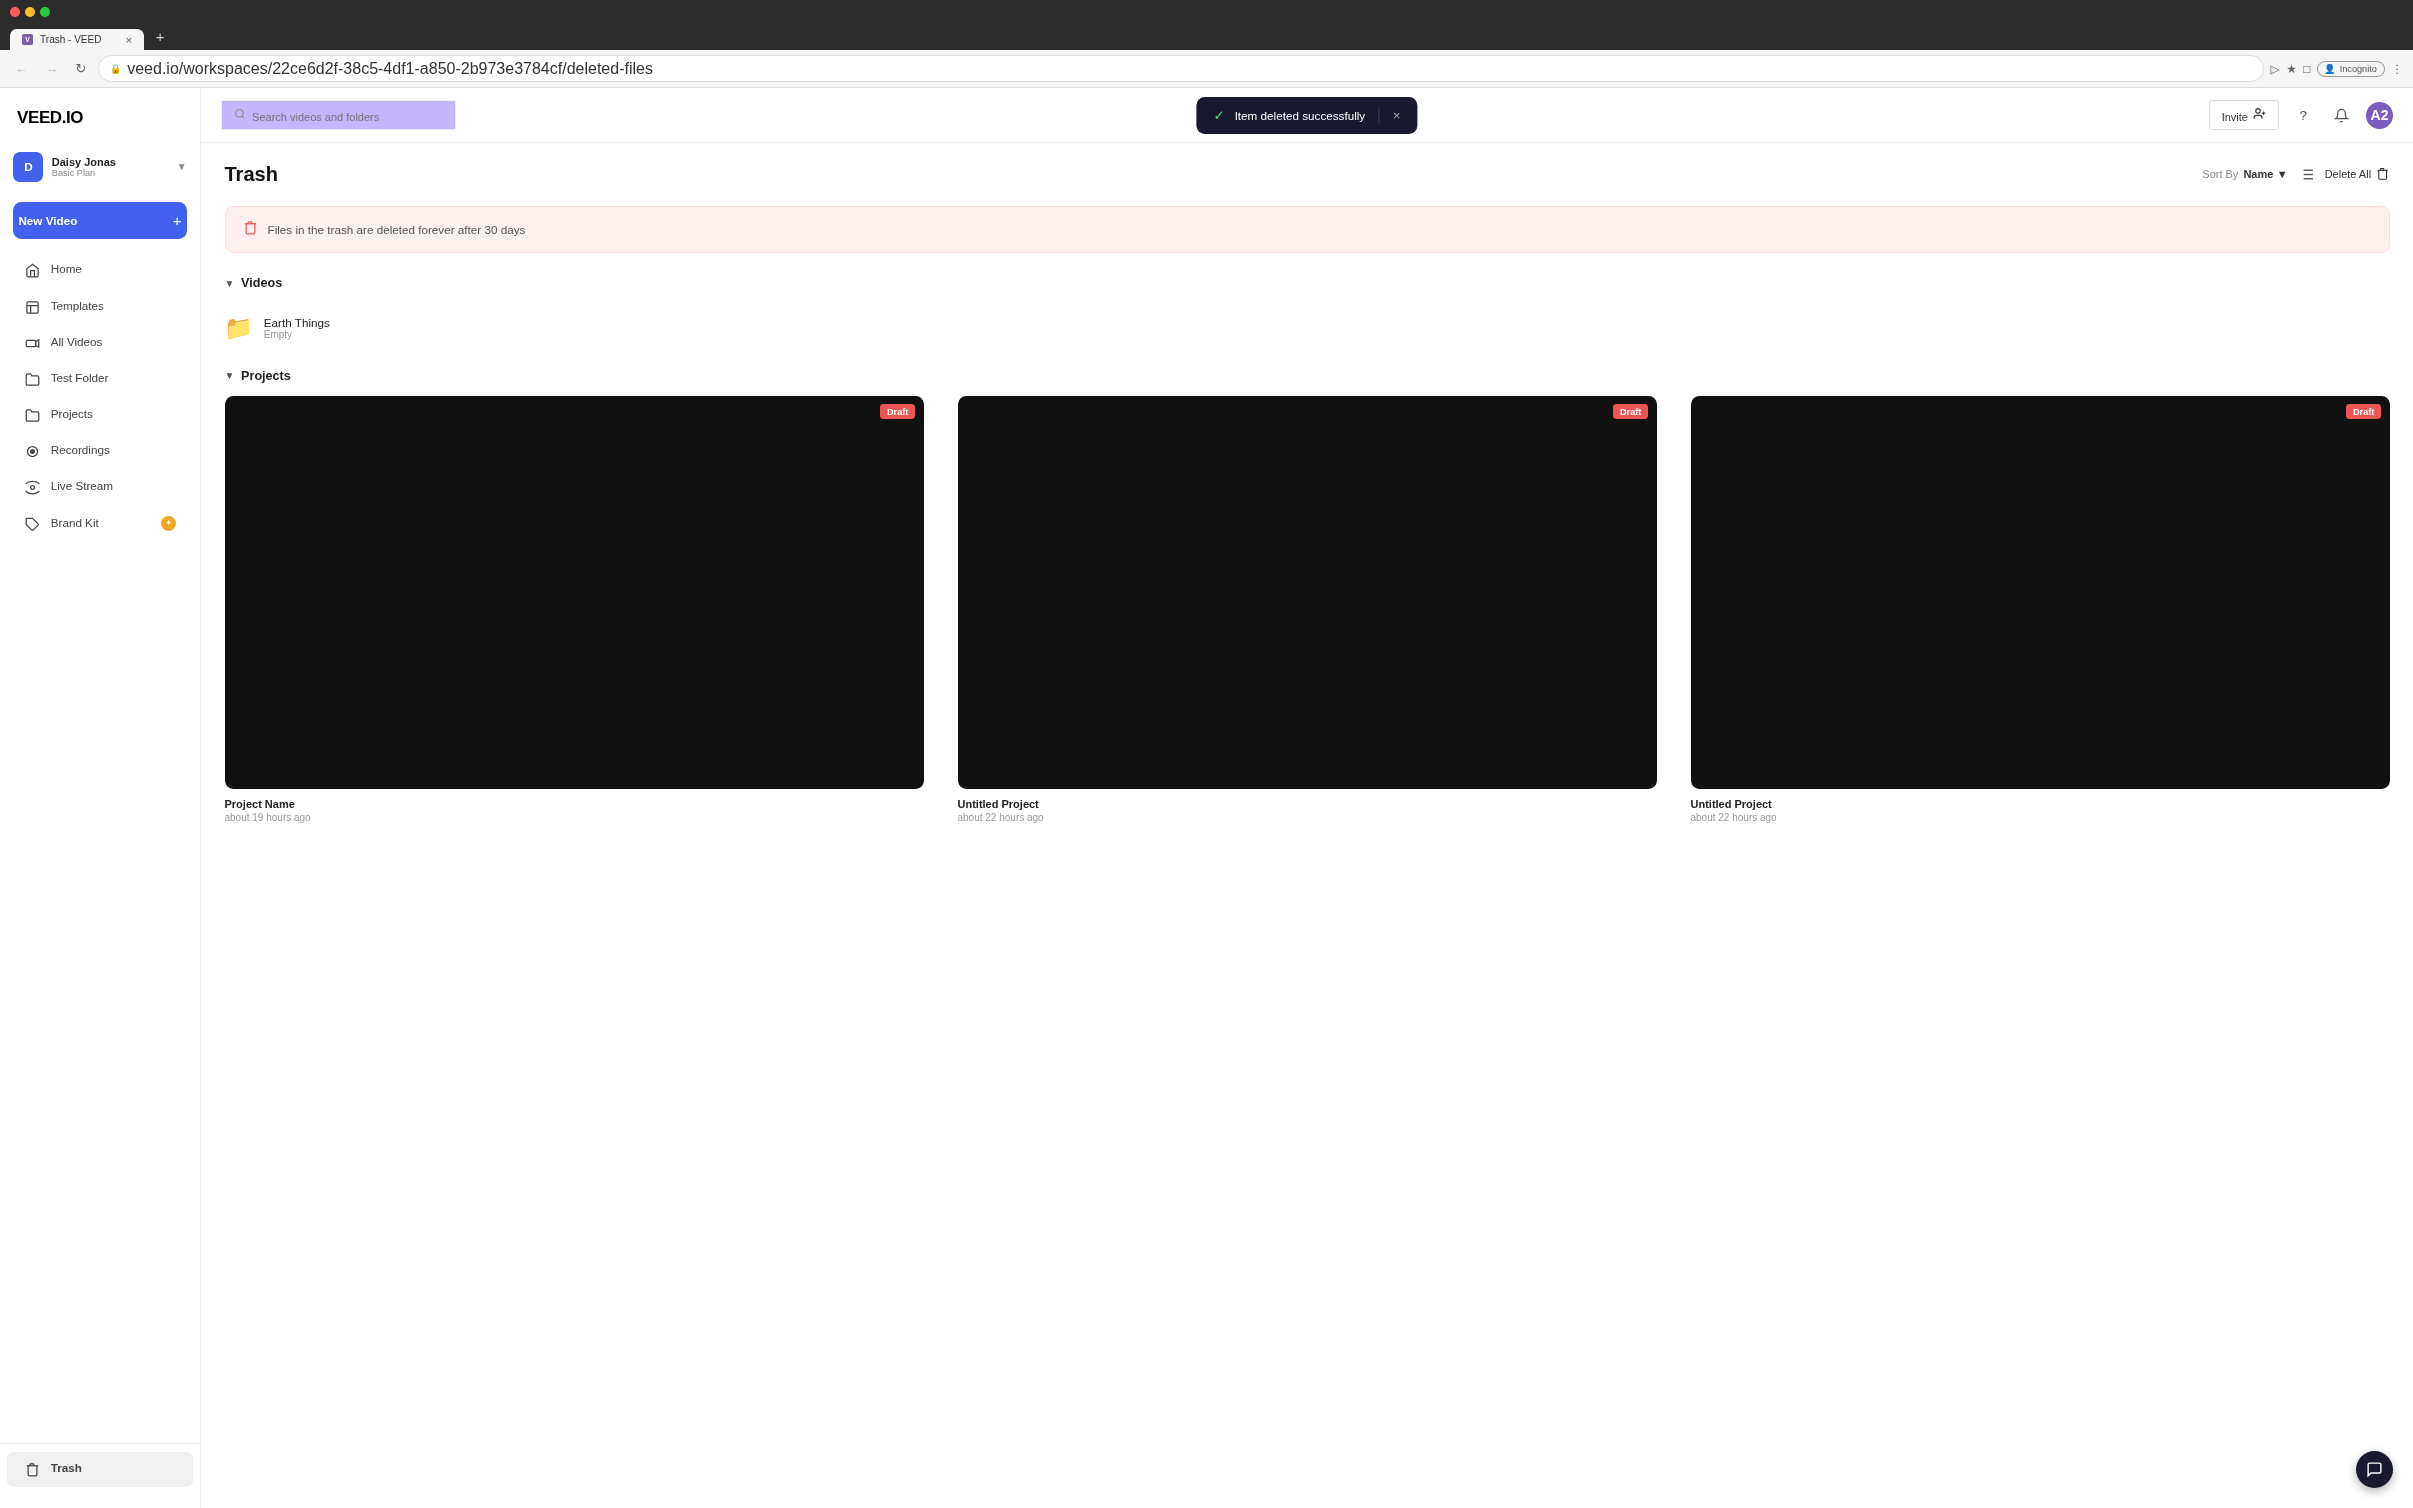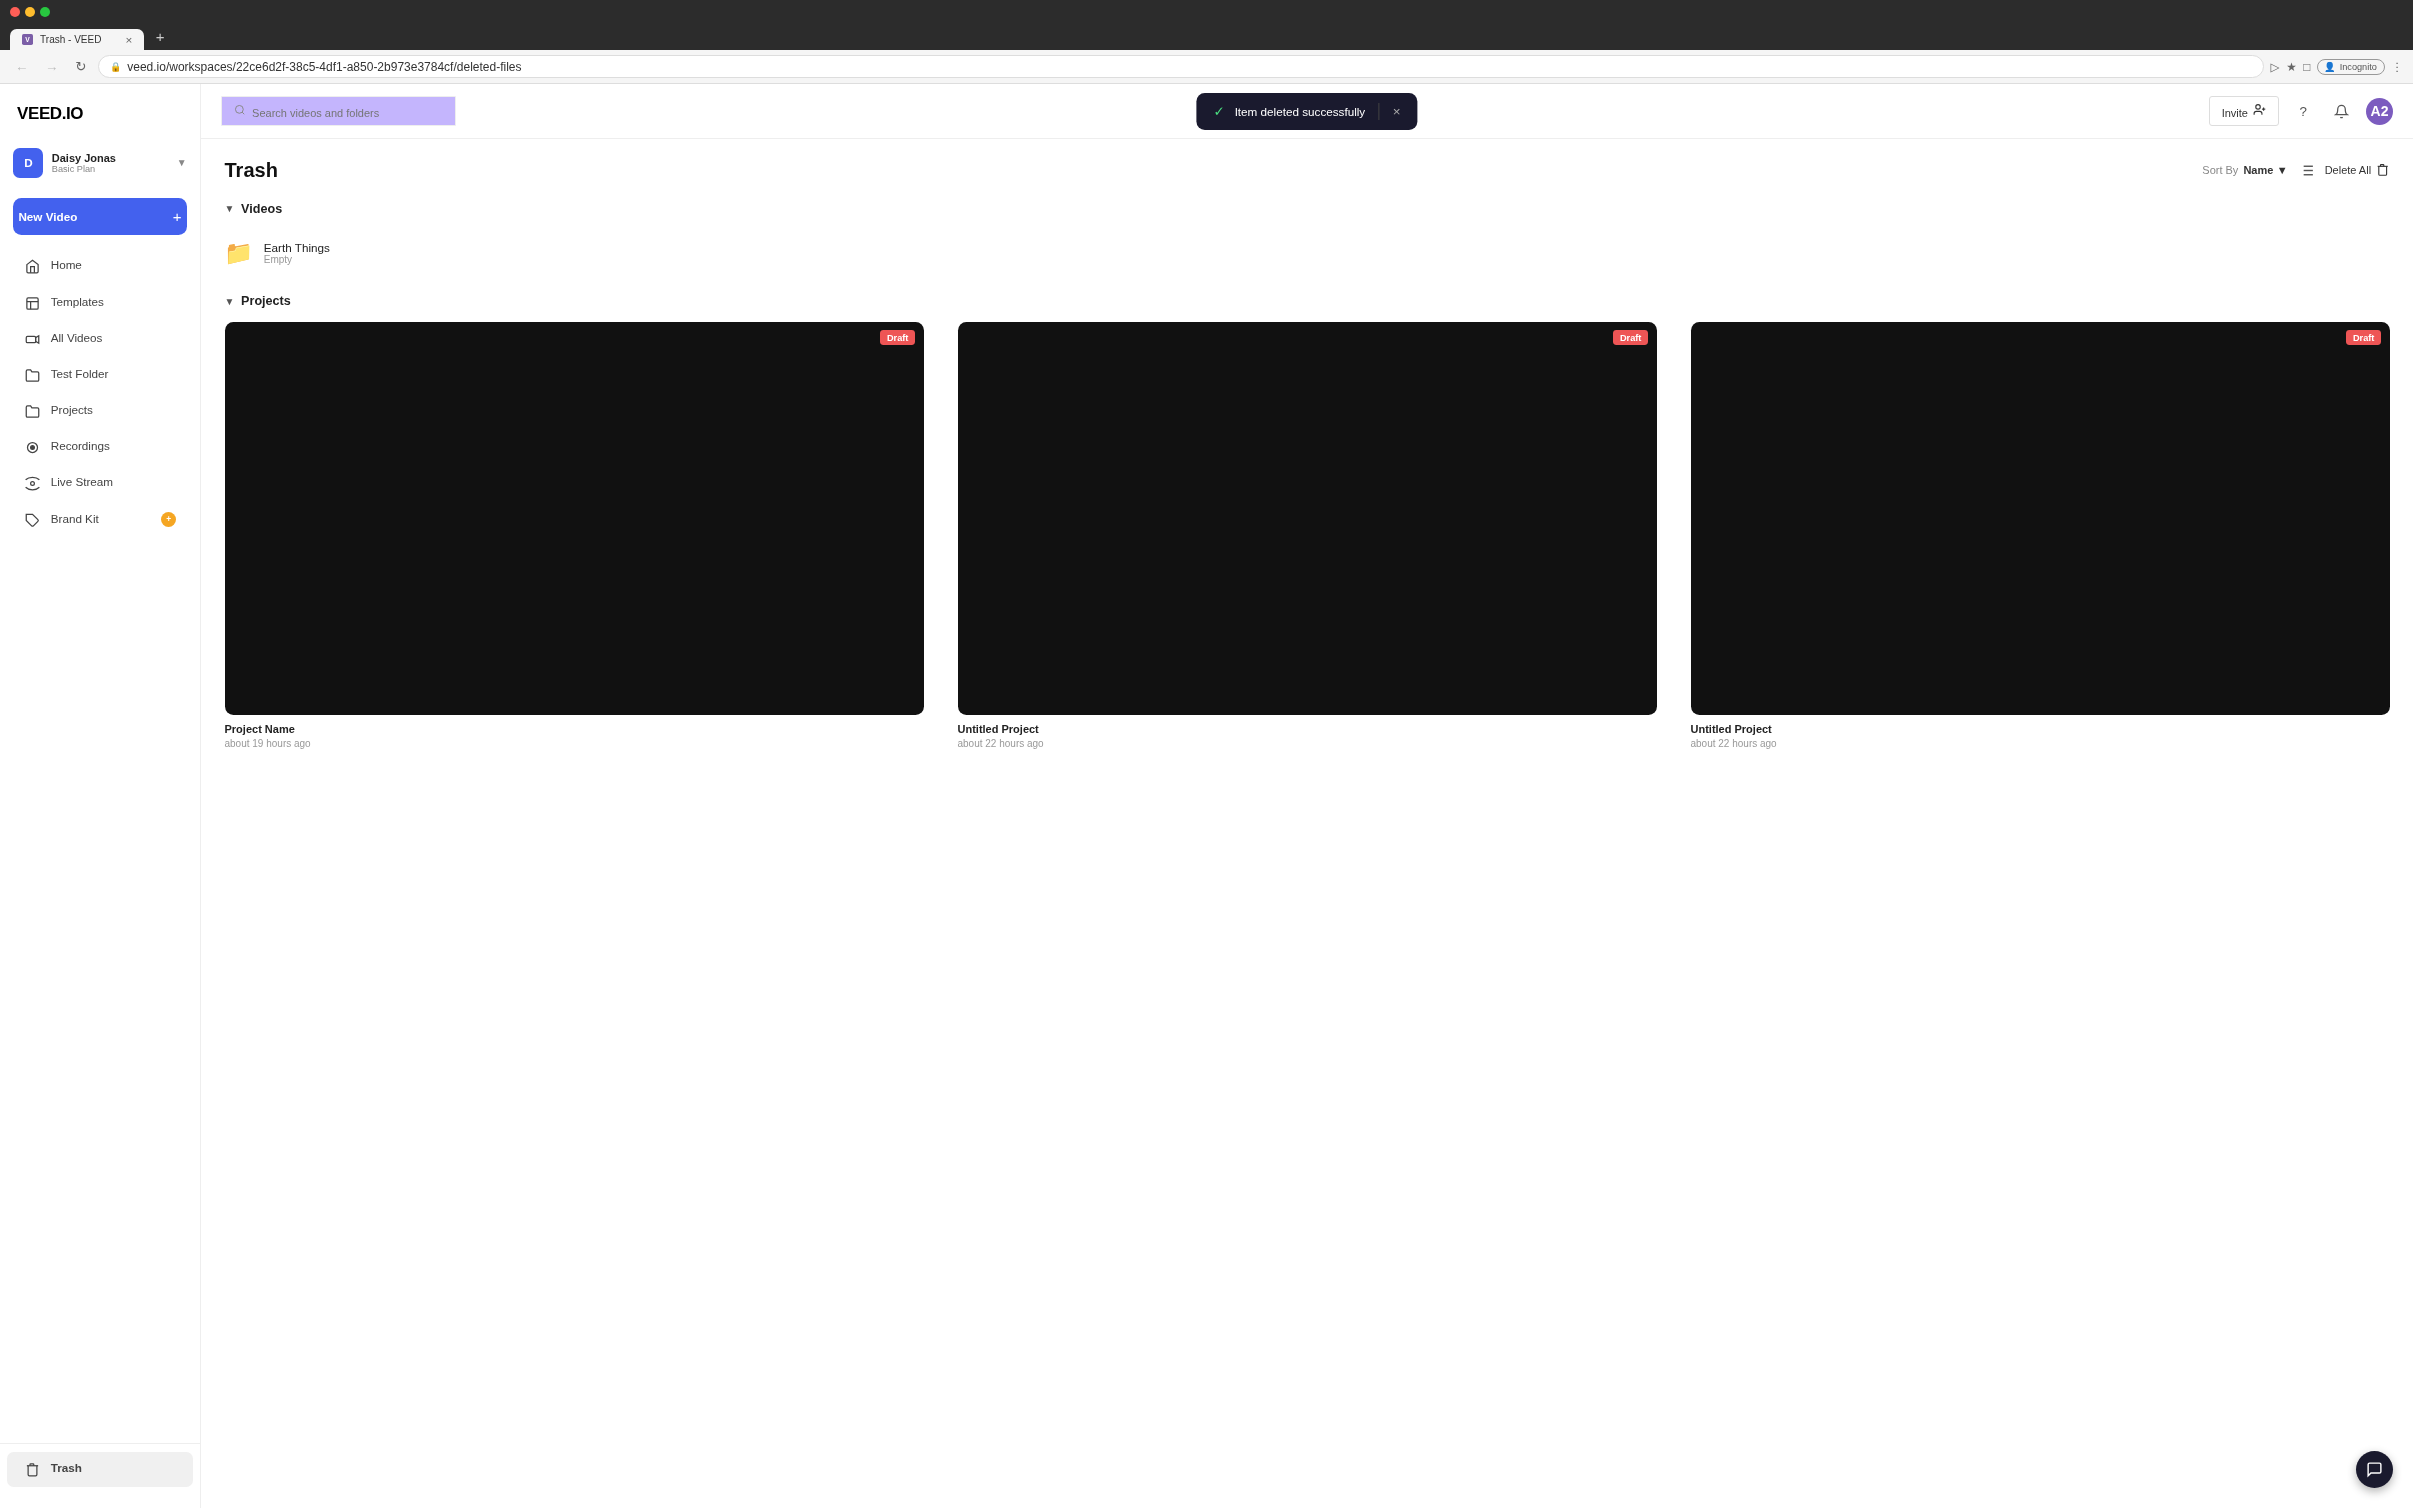--- a/index.html
+++ b/index.html
@@ -126,21 +126,21 @@
     <button class="browser-tab-new">+</button>
   </div>
 </div>
 
 <div class="browser-addressbar">
   <button class="browser-nav-btn" disabled="">←</button>
   <button class="browser-nav-btn" disabled="">→</button>
   <button class="browser-nav-btn">↻</button>
   <div class="address-bar">
     <span class="lock-icon">🔒</span>
-    <span style="font-size:12px;color:#333;">veed.io/workspaces/22ce6d2f-38c5-4df1-a850-2b973e3784cf/deleted-files</span>
+    <span style="font-size:16px;color:#333;">veed.io/workspaces/22ce6d2f-38c5-4df1-a850-2b973e3784cf/deleted-files</span>
   </div>
   <div class="browser-actions">
     <span>▷</span>
     <span>★</span>
     <span>□</span>
     <div class="incognito-badge">
       <span>👤</span>
       <span>Incognito</span>
     </div>
     <span>⋮</span>
@@ -325,20 +325,29 @@
             <span>
               <svg width="13.4" height="13.4" viewBox="0 0 24 24" fill="none" stroke="currentColor" stroke-width="2">
                   <polyline points="3 6 5 6 21 6"></polyline>
                   <path d="M19 6v14a2 2 0 01-2 2H7a2 2 0 01-2-2V6m3 0V4a1 1 0 011-1h4a1 1 0 011 1v2"></path>
                 </svg>
             </span>
           </button>
         </div>
       </div>
 
+      <div class="notice-banner">
+        <span class="trash-icon-sm">
+          <svg width="15" height="15" viewBox="0 0 24 24" fill="none" stroke="#e55" stroke-width="2">
+              <polyline points="3 6 5 6 21 6"></polyline>
+              <path d="M19 6v14a2 2 0 01-2 2H7a2 2 0 01-2-2V6m3 0V4a1 1 0 011-1h4a1 1 0 011 1v2"></path>
+            </svg>
+        </span>
+        <span>Files in the trash are deleted forever after 30 days</span>
+      </div>
 
       <div class="section-header">
         <button class="section-toggle">▼</button>
         <span class="section-title">Videos</span>
       </div>
 
       <div>
         <div class="folder-item">
           <span class="folder-icon">📁</span>
           <div class="folder-info">

